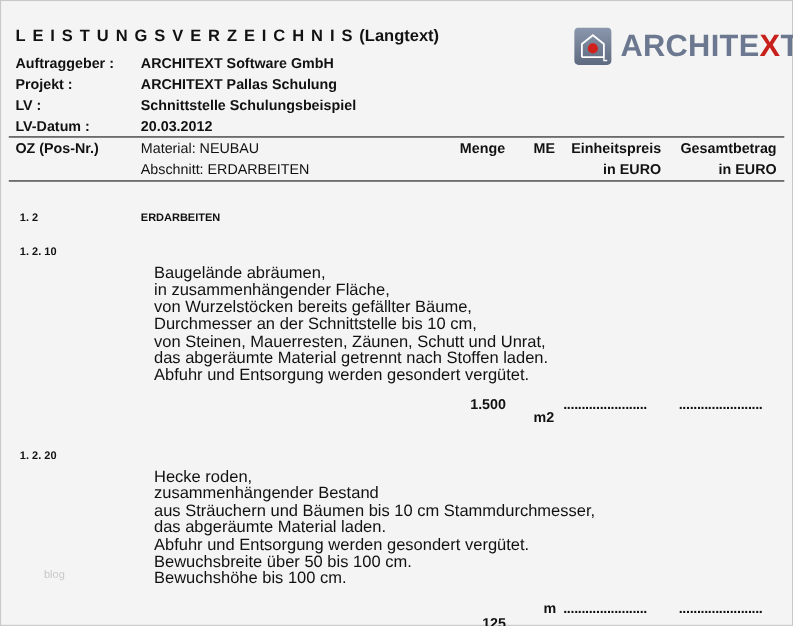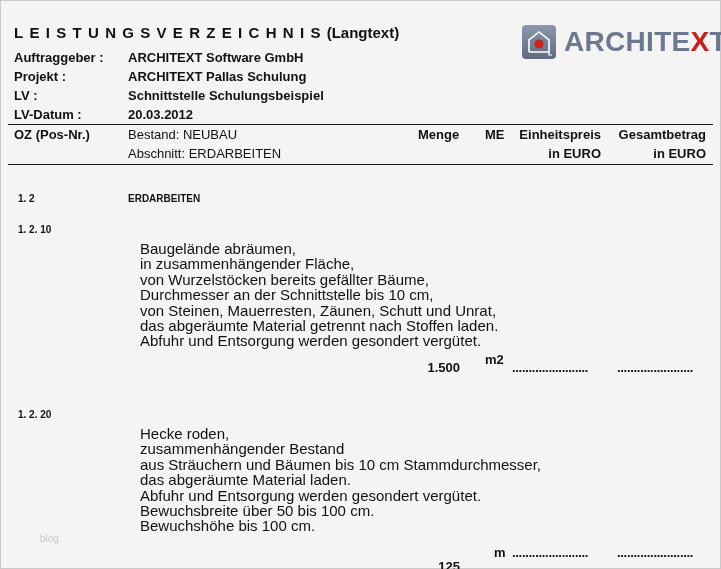--- a/index.html
+++ b/index.html
@@ -23,21 +23,21 @@
   .hdr { font-size:13px; font-weight:bold; }
   .hdr-n { font-size:13px; }
   .rt { text-align:center; }
   .oz { left:18px; font-size:10px; font-weight:bold; }
   .desc { left:140px; font-size:15px; line-height:15.4px; white-space:pre; }
   .qty { font-size:13px; font-weight:bold; }
   .dots { font-size:13px; font-weight:bold; letter-spacing:-0.3px; }
   .logo { left:522px; top:24px; height:36px; display:flex; align-items:center; }
   .logo-text { font-size:28px; font-weight:bold; color:#6b7890; letter-spacing:0.3px; margin-left:8px; font-family:"Liberation Sans", sans-serif; }
   .logo-text .x { color:#c8201a; }
-  .watermark { left:40px; top:517px; font-size:10px; color:#c8c8c8;margin-top:16px; }
+  .watermark { left:40px; top:517px; font-size:10px; color:#c8c8c8; }
 </style>
 </head>
 <body>
 
 <div class="frame"></div>
 
 <div class="abs title">
   <span class="spaced">LEISTUNGSVERZEICHNIS</span><span>(Langtext)</span>
 </div>
 
@@ -62,21 +62,21 @@
 <div class="abs meta-label" style="top:69px">Projekt :</div>
 <div class="abs meta-val" style="top:69px">ARCHITEXT Pallas Schulung</div>
 <div class="abs meta-label" style="top:88px">LV :</div>
 <div class="abs meta-val" style="top:88px">Schnittstelle Schulungsbeispiel</div>
 <div class="abs meta-label" style="top:107px">LV-Datum :</div>
 <div class="abs meta-val" style="top:107px">20.03.2012</div>
 
 <div class="hr" style="top:124px"></div>
 
 <div class="abs hdr" style="left:14px; top:127px">OZ (Pos-Nr.)</div>
-<div class="abs hdr-n" style="left:128px; top:127px">Bestand: NEUBAU</div>
+<div class="abs hdr-n" style="left:128px; top:127px">Material: NEUBAU</div>
 <div class="abs hdr-n" style="left:128px; top:146px">Abschnitt: ERDARBEITEN</div>
 <div class="abs hdr" style="left:418px; top:127px">Menge</div>
 <div class="abs hdr" style="left:485px; top:127px">ME</div>
 <div class="abs hdr rt" style="right:120px; top:127px">Einheitspreis</div>
 <div class="abs hdr rt" style="right:15px; top:127px">Gesamtbetrag</div>
 <div class="abs hdr rt" style="right:120px; top:146px">in EURO</div>
 <div class="abs hdr rt" style="right:15px; top:146px">in EURO</div>
 
 <div class="hr" style="top:164px"></div>
 
@@ -85,21 +85,21 @@
 
 <div class="abs oz" style="top:224px">1. 2.  10</div>
 <div class="abs desc" style="top:241px">Baugelände abräumen,
 in zusammenhängender Fläche,
 von Wurzelstöcken bereits gefällter Bäume,
 Durchmesser an der Schnittstelle bis 10 cm,
 von Steinen, Mauerresten, Zäunen, Schutt und Unrat,
 das abgeräumte Material getrennt nach Stoffen laden.
 Abfuhr und Entsorgung werden gesondert vergütet.</div>
 <div class="abs qty rt" style="right:261px; top:360px">1.500</div>
-<div class="abs qty" style="left:485px; top:352px">m2</div>
+<div class="abs qty" style="left:485px; top:372px">m2</div>
 <div class="abs dots" style="left:512px; top:360px">.......................</div>
 <div class="abs dots" style="left:617px; top:360px">.......................</div>
 
 <div class="abs oz" style="top:409px">1. 2.  20</div>
 <div class="abs desc" style="top:426px">Hecke roden,
 zusammenhängender Bestand
 aus Sträuchern und Bäumen bis 10 cm Stammdurchmesser,
 das abgeräumte Material laden.
 Abfuhr und Entsorgung werden gesondert vergütet.
 Bewuchsbreite über 50 bis 100 cm.

